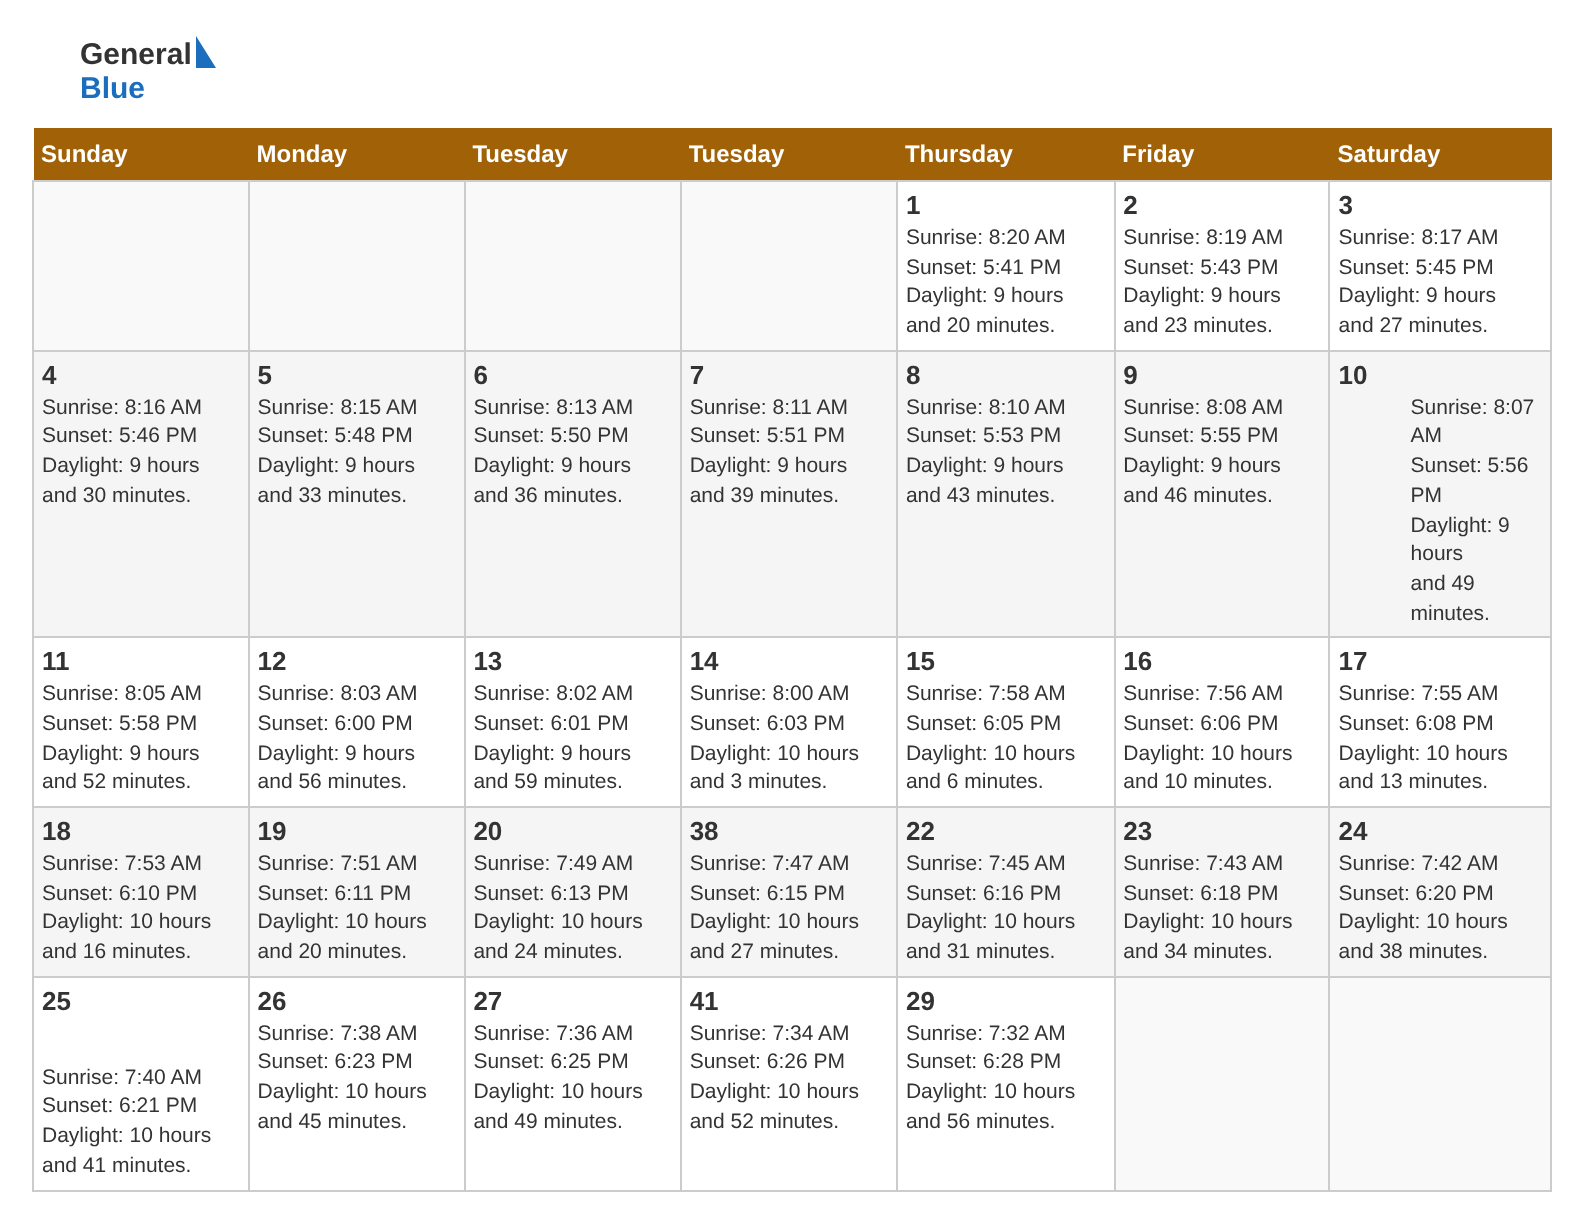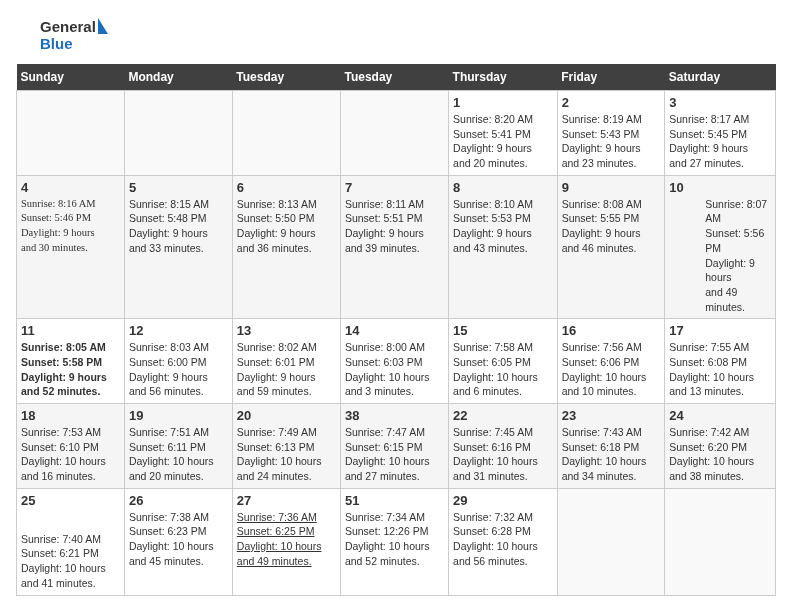--- a/index.html
+++ b/index.html
@@ -31,21 +31,21 @@
     .location {
       font-size: 14px;
       color: #555;
     }
     table {
       width: 100%;
       border-collapse: collapse;
       font-size: 11px;
     }
     thead th {
-      background: #404040;
+      background: #a16207;
       color: #fff;
       padding: 6px 4px;
       text-align: left;
       font-size: 12px;
       font-weight: bold;
     }
     tbody td {
       border: 1px solid #ccc;
       vertical-align: top;
       padding: 4px;
@@ -126,21 +126,21 @@
           <span class="day-number">3</span>
           <div class="day-info" style="white-space: pre-line;">Sunrise: 8:17 AM
 Sunset: 5:45 PM
 Daylight: 9 hours
 and 27 minutes.</div>
         </td>
       </tr>
       <tr>
         <td>
           <span class="day-number">4</span>
-          <div class="day-info" style="white-space: pre-line; font-family: Liberation Serif, serif;">Sunrise: 8:16 AM
+          <div class="day-info" style="white-space: pre-line;">Sunrise: 8:16 AM
 Sunset: 5:46 PM
 Daylight: 9 hours
 and 30 minutes.</div>
         </td>
         <td>
           <span class="day-number">5</span>
           <div class="day-info" style="white-space: pre-line;">Sunrise: 8:15 AM
 Sunset: 5:48 PM
 Daylight: 9 hours
 and 33 minutes.</div>
@@ -177,21 +177,21 @@
           <span class="day-number">10</span>
           <div class="day-info" style="white-space: pre-line; margin-left: 36px;">Sunrise: 8:07 AM
 Sunset: 5:56 PM
 Daylight: 9 hours
 and 49 minutes.</div>
         </td>
       </tr>
       <tr>
         <td>
           <span class="day-number">11</span>
-          <div class="day-info" style="white-space: pre-line; font-weight: bold;">Sunrise: 8:05 AM
+          <div class="day-info" style="white-space: pre-line;">Sunrise: 8:05 AM
 Sunset: 5:58 PM
 Daylight: 9 hours
 and 52 minutes.</div>
         </td>
         <td>
           <span class="day-number">12</span>
           <div class="day-info" style="white-space: pre-line;">Sunrise: 8:03 AM
 Sunset: 6:00 PM
 Daylight: 9 hours
 and 56 minutes.</div>
@@ -293,29 +293,29 @@
         </td>
         <td>
           <span class="day-number">26</span>
           <div class="day-info" style="white-space: pre-line;">Sunrise: 7:38 AM
 Sunset: 6:23 PM
 Daylight: 10 hours
 and 45 minutes.</div>
         </td>
         <td>
           <span class="day-number">27</span>
-          <div class="day-info" style="white-space: pre-line; text-decoration: underline;">Sunrise: 7:36 AM
+          <div class="day-info" style="white-space: pre-line;">Sunrise: 7:36 AM
 Sunset: 6:25 PM
 Daylight: 10 hours
 and 49 minutes.</div>
         </td>
         <td>
-          <span class="day-number">51</span>
+          <span class="day-number">41</span>
           <div class="day-info" style="white-space: pre-line;">Sunrise: 7:34 AM
-Sunset: 12:26 PM
+Sunset: 6:26 PM
 Daylight: 10 hours
 and 52 minutes.</div>
         </td>
         <td>
           <span class="day-number">29</span>
           <div class="day-info" style="white-space: pre-line;">Sunrise: 7:32 AM
 Sunset: 6:28 PM
 Daylight: 10 hours
 and 56 minutes.</div>
         </td>

